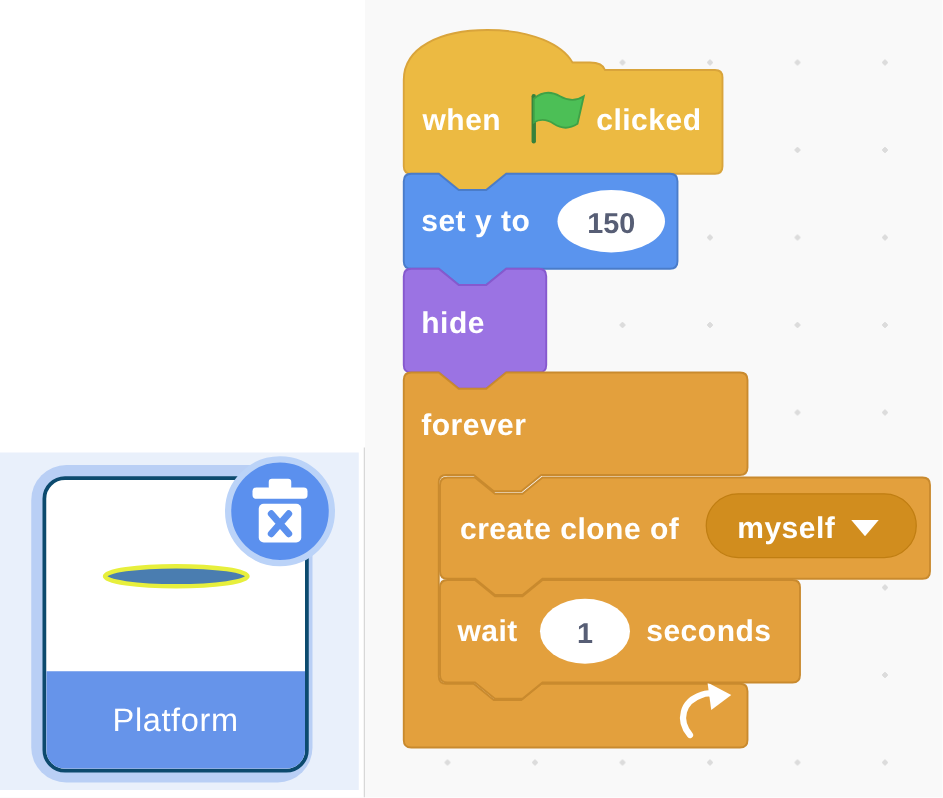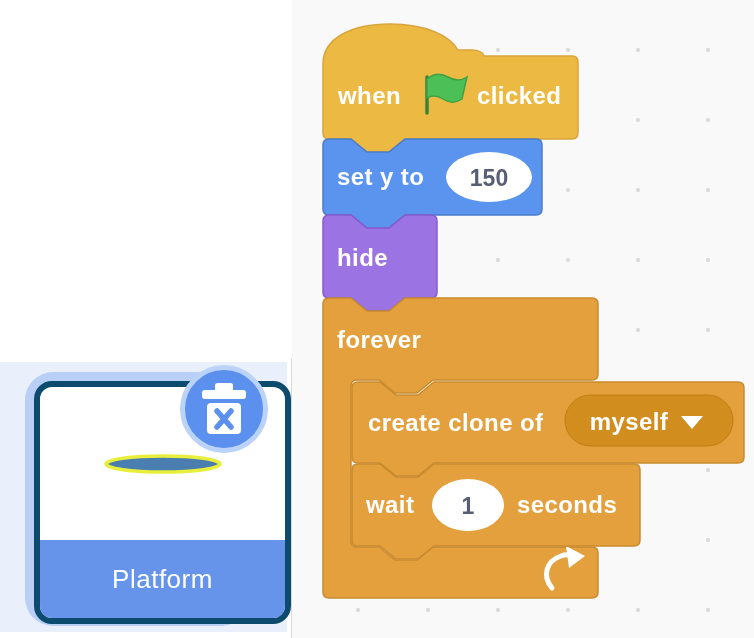--- a/index.html
+++ b/index.html
@@ -24,22 +24,22 @@
   .sprite-pane{
     position:absolute;left:0;top:362px;width:287px;height:270px;
     background:#e9f0fb;
   }
   .card-glow{
     position:absolute;left:25px;top:10px;width:225px;height:254px;
     background:#b9cff5;border-radius:28px;
   }
   .sprite-card{
     position:absolute;left:34px;top:19px;width:207px;height:231px;
-    background:#ffffff;border:6px solid #0c4a6e;border-radius:18px;
-    overflow:hidden;cursor:pointer;padding-left:38px;
+    background:#ffffff;border:3px solid #0c4a6e;border-radius:18px;
+    overflow:hidden;cursor:pointer;
   }
   .card-thumb{
     position:absolute;left:0;top:0;width:100%;height:153px;
     display:flex;align-items:center;justify-content:center;
   }
   .card-label{
     position:absolute;left:0;bottom:0;width:100%;height:78px;
     background:#6694ea;color:#ffffff;font-size:26px;font-weight:400;
     display:flex;align-items:center;justify-content:center;
     letter-spacing:0.5px;

